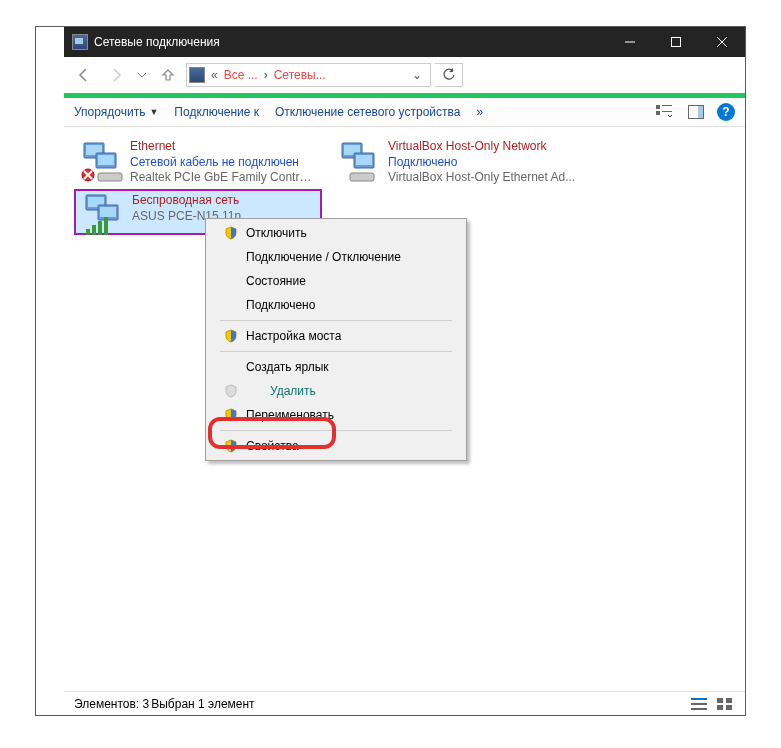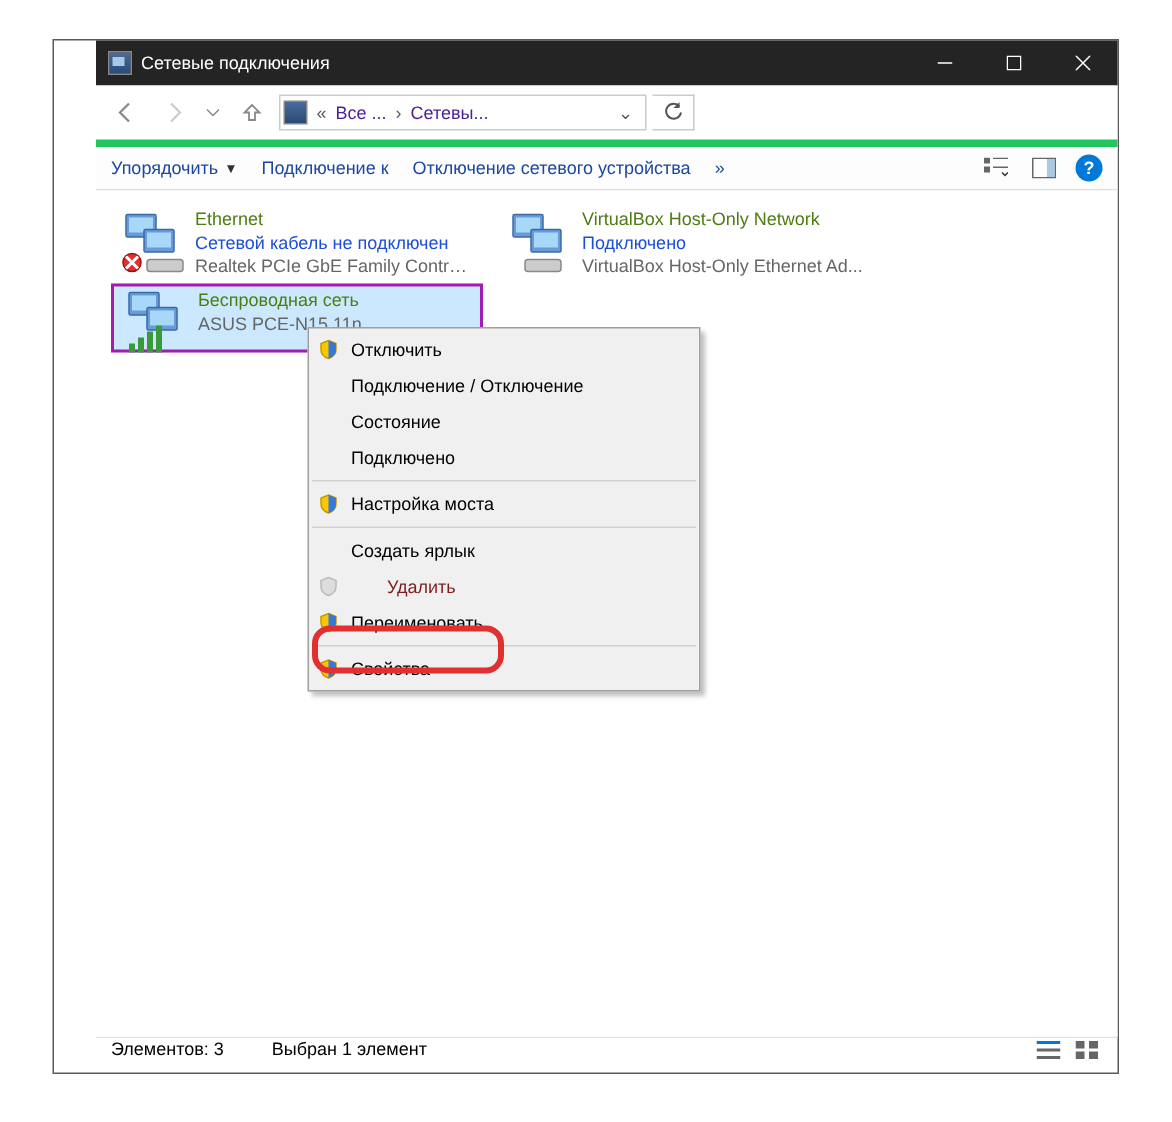--- a/index.html
+++ b/index.html
@@ -8,49 +8,49 @@
 .titlebar { height: 30px; background: #242424; display: flex; align-items: center; color: #fff; font-size: 12px; }
 .titlebar .icon { width: 16px; height: 16px; margin: 0 6px 0 8px; background: linear-gradient(#4a6a9a,#2a4a7a); border: 1px solid #888; position: relative; }
 .titlebar .icon::after { content: ""; position: absolute; left: 2px; top: 3px; width: 8px; height: 6px; background: #a8c8e8; }
 .winctrls { margin-left: auto; display: flex; }
 .winbtn { width: 46px; height: 30px; display: flex; align-items: center; justify-content: center; color: #fff; font-size: 14px; }
 .addrrow { height: 36px; display: flex; align-items: center; padding: 4px 6px; gap: 4px; background: #fff; }
 .navbtn { width: 28px; height: 28px; display: flex; align-items: center; justify-content: center; color: #888; border-radius: 2px; }
 .addrbar { flex: 0 0 245px; height: 24px; border: 1px solid #ccc; display: flex; align-items: center; font-size: 12px; padding: 0 2px; gap: 3px; }
 .addrbar .aicon { width: 16px; height: 16px; background: linear-gradient(#4a6a9a,#2a4a7a); border: 1px solid #888; flex-shrink: 0; }
 .addrbar .chev { color: #555; font-size: 12px; padding: 0 3px; }
-.addrbar .seg { color: #4c1d95; white-space: nowrap; }
+.addrbar .seg { color: #ef4444; white-space: nowrap; }
 .addrbar .drop { margin-left: auto; color: #555; padding: 0 6px; }
 .refresh { width: 28px; height: 24px; border: 1px solid #ccc; border-left: none; display: flex; align-items: center; justify-content: center; color: #555; }
 .searchbar { flex: 1; height: 24px; border: 1px solid #ccc; display: flex; align-items: center; font-size: 12px; color: #888; padding: 0 6px; margin-left: 6px; }
 .searchbar .mag { margin-left: auto; color: #555; }
 .toolbar { height: 34px; border-top: 5px solid #22c55e; border-bottom: 1px solid #e0e0e0; background: #fdfdfd; display: flex; align-items: center; padding: 0 10px; font-size: 12px; gap: 16px; }
 .toolitem { color: #1a47a0; display: flex; align-items: center; gap: 4px; }
 .toolitem .dd { font-size: 9px; color: #333; }
 .toolright { margin-left: auto; display: flex; align-items: center; gap: 10px; }
 .toolico { width: 22px; height: 22px; display: flex; align-items: center; justify-content: center; border: 1px solid transparent; }
 .help { width: 18px; height: 18px; border-radius: 50%; background: #0078d7; color: #fff; display: flex; align-items: center; justify-content: center; font-size: 12px; font-weight: bold; }
 .content { flex: 1; background: #fff; position: relative; padding: 8px 0; }
 .netitem { position: absolute; display: flex; gap: 6px; font-size: 12px; width: 248px; padding: 2px 4px; }
 .netitem.sel { background: #cce8ff; border: 2px solid #a21caf; }
 .neticon { width: 46px; height: 44px; flex-shrink: 0; position: relative; }
 .neticon svg { width: 100%; height: 100%; }
 .netinfo { display: flex; flex-direction: column; line-height: 1.3; overflow: hidden; }
-.netname { color: #4d7c0f; white-space: nowrap; }
+.netname { color: #b91c1c; white-space: nowrap; }
 .netstat { color: #1d4ed8; white-space: nowrap; }
 .netdev { color: #666; white-space: nowrap; text-overflow: ellipsis; overflow: hidden; }
-.ctxmenu { position: absolute; left: 205px; top: 218px; width: 262px; background: #f0f0f0; border: 1px solid #a0a0a0; box-shadow: 3px 3px 3px rgba(0,0,0,0.25); font-size: 12px; padding: 2px 0; }
+.ctxmenu { position: absolute; left: 205px; top: 218px; width: 262px; background: #f0f0f0; border: 1px solid #a0a0a0; box-shadow: 3px 3px 3px rgba(0,0,0,0.25); font-size: 12px; padding: 2px 12px; }
 .ctxitem { height: 24px; display: flex; align-items: center; padding: 0 8px 0 4px; gap: 6px; }
 .ctxitem.bold { font-weight: normal; }
-.ctxitem.disabled { color: #7f1d1d; gap: 30px; }
+.ctxitem.disabled { color: #0f766e; gap: 30px; }
 .ctxsep { height: 1px; background: #d0d0d0; margin: 3px 2px; }
 .shield { width: 18px; height: 18px; display: flex; align-items: center; justify-content: center; flex-shrink: 0; }
 .spacer18 { width: 18px; flex-shrink: 0; }
 .highlight { position: absolute; border: 4px solid #e03030; border-radius: 12px; pointer-events: none; }
-.statusbar { height: 24px; border-top: 1px solid #e0e0e0; display: flex; font-size: 12px; padding: 0 10px; gap: 32px; }
+.statusbar { height: 24px; border-top: 1px solid #e0e0e0; display: flex; align-items: center; font-size: 12px; padding: 0 10px; gap: 2px; }
 .statusright { margin-left: auto; display: flex; gap: 6px; }
 .viewico { width: 20px; height: 16px; display: flex; align-items: center; justify-content: center; color: #666; }
 </style>
 </head>
 <body>
 
 <div class="window">
 
   <div class="titlebar">
     <div class="icon"></div>

